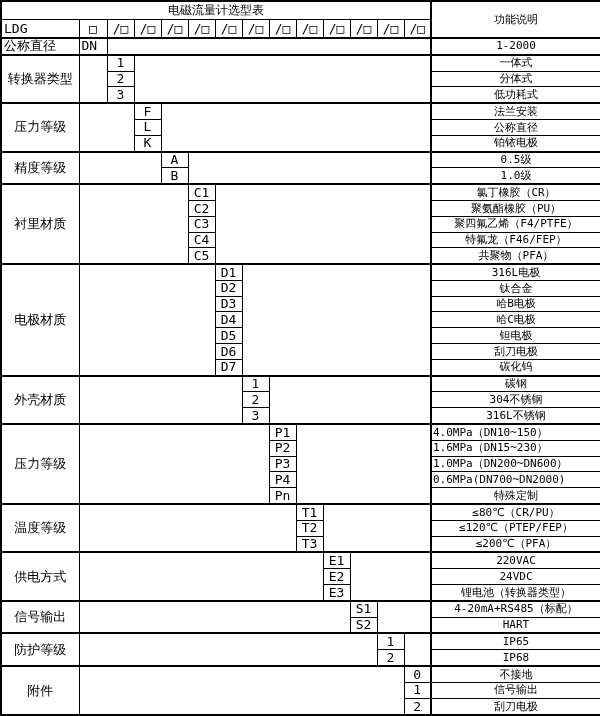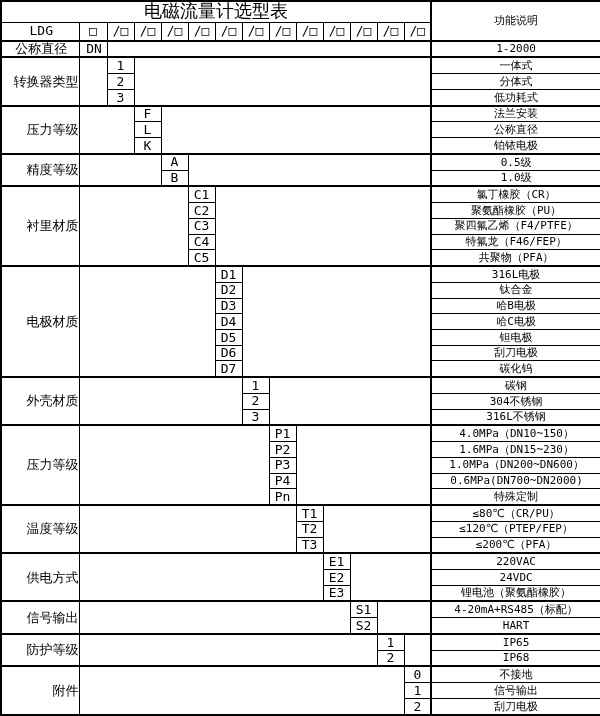--- a/index.html
+++ b/index.html
@@ -15,26 +15,26 @@
     border:1px solid #000;
     padding:0;
     font-size:13px;
     line-height:1.05;
     text-align:center;
     vertical-align:middle;
     white-space:nowrap;
     overflow:hidden;
     height:14px;
   }
-  td.title{font-size:18px;height:16px;}
+  td.title{font-size:12px;height:16px;}
   td.fnhead{font-size:13.5px;}
-  td.lbl{font-size:13px;text-align:right;}
-  td.left{text-align:center;padding-left:2px;}
+  td.lbl{font-size:13px;}
+  td.left{text-align:left;padding-left:2px;}
   td.fn{border-left:2px solid #000;font-size:11px;}
-  td.fn.left{text-align:center;padding-left:1px;}
+  td.fn.left{text-align:left;padding-left:1px;}
   tr.hdr td{height:16px;}
   tr.sec > td{border-top:2px solid #000;}
 </style>
 </head>
 <body>
 
 <table class="sel">
   <colgroup>
     <col style="width:78px">
     <col style="width:28px">
@@ -245,21 +245,21 @@
     <td>E1</td>
     <td class="sp" rowspan="3" colspan="3"></td>
     <td class="fn">220VAC</td>
   </tr>
   <tr>
     <td>E2</td>
     <td class="fn">24VDC</td>
   </tr>
   <tr>
     <td>E3</td>
-    <td class="fn">锂电池（聚氨酯橡胶）</td>
+    <td class="fn">锂电池（转换器类型）</td>
   </tr>
 
   <tr class="sec">
     <td class="lbl" rowspan="2">信号输出</td>
     <td class="sp" rowspan="2" colspan="10"></td>
     <td>S1</td>
     <td class="sp" rowspan="2" colspan="2"></td>
     <td class="fn">4-20mA+RS485（标配）</td>
   </tr>
   <tr>

